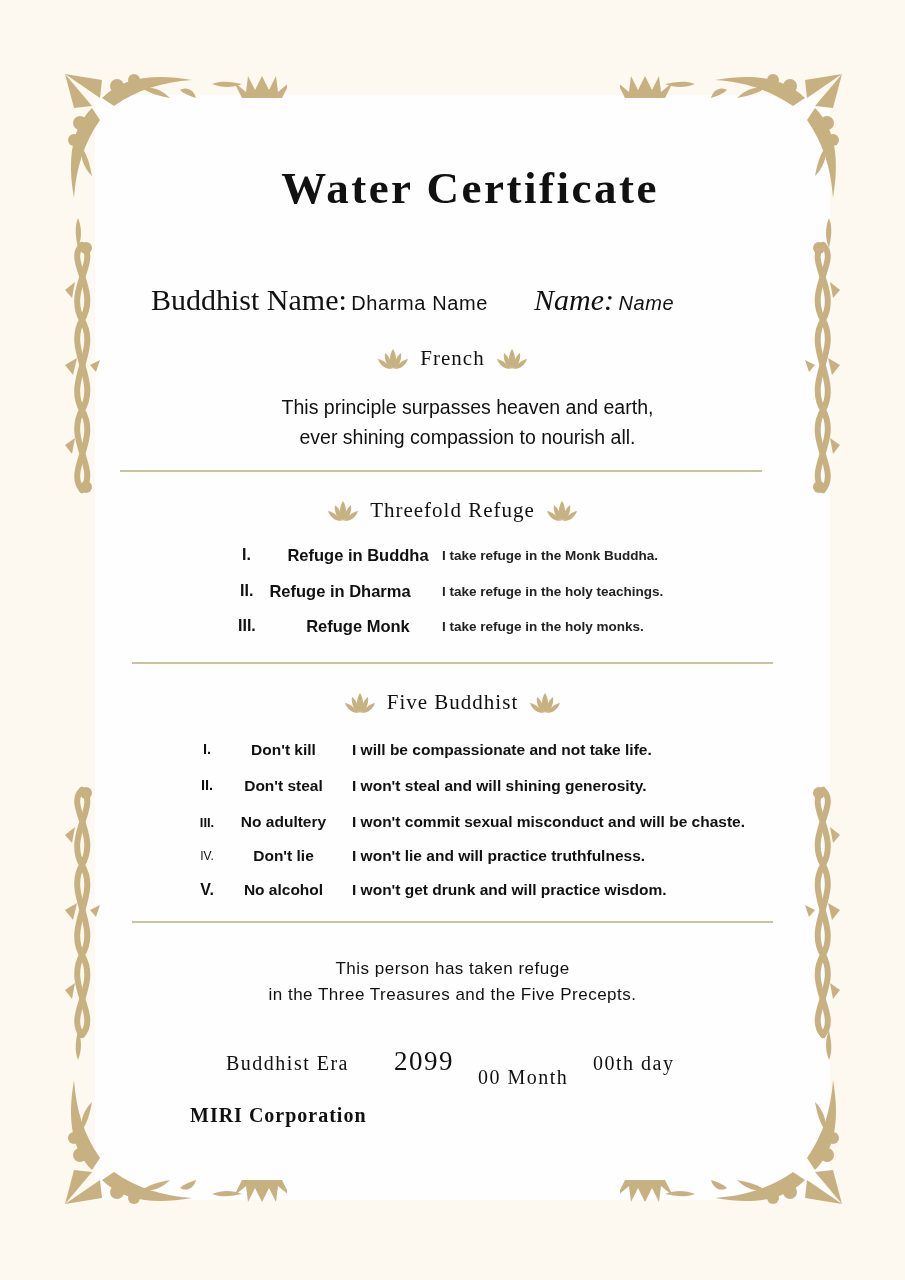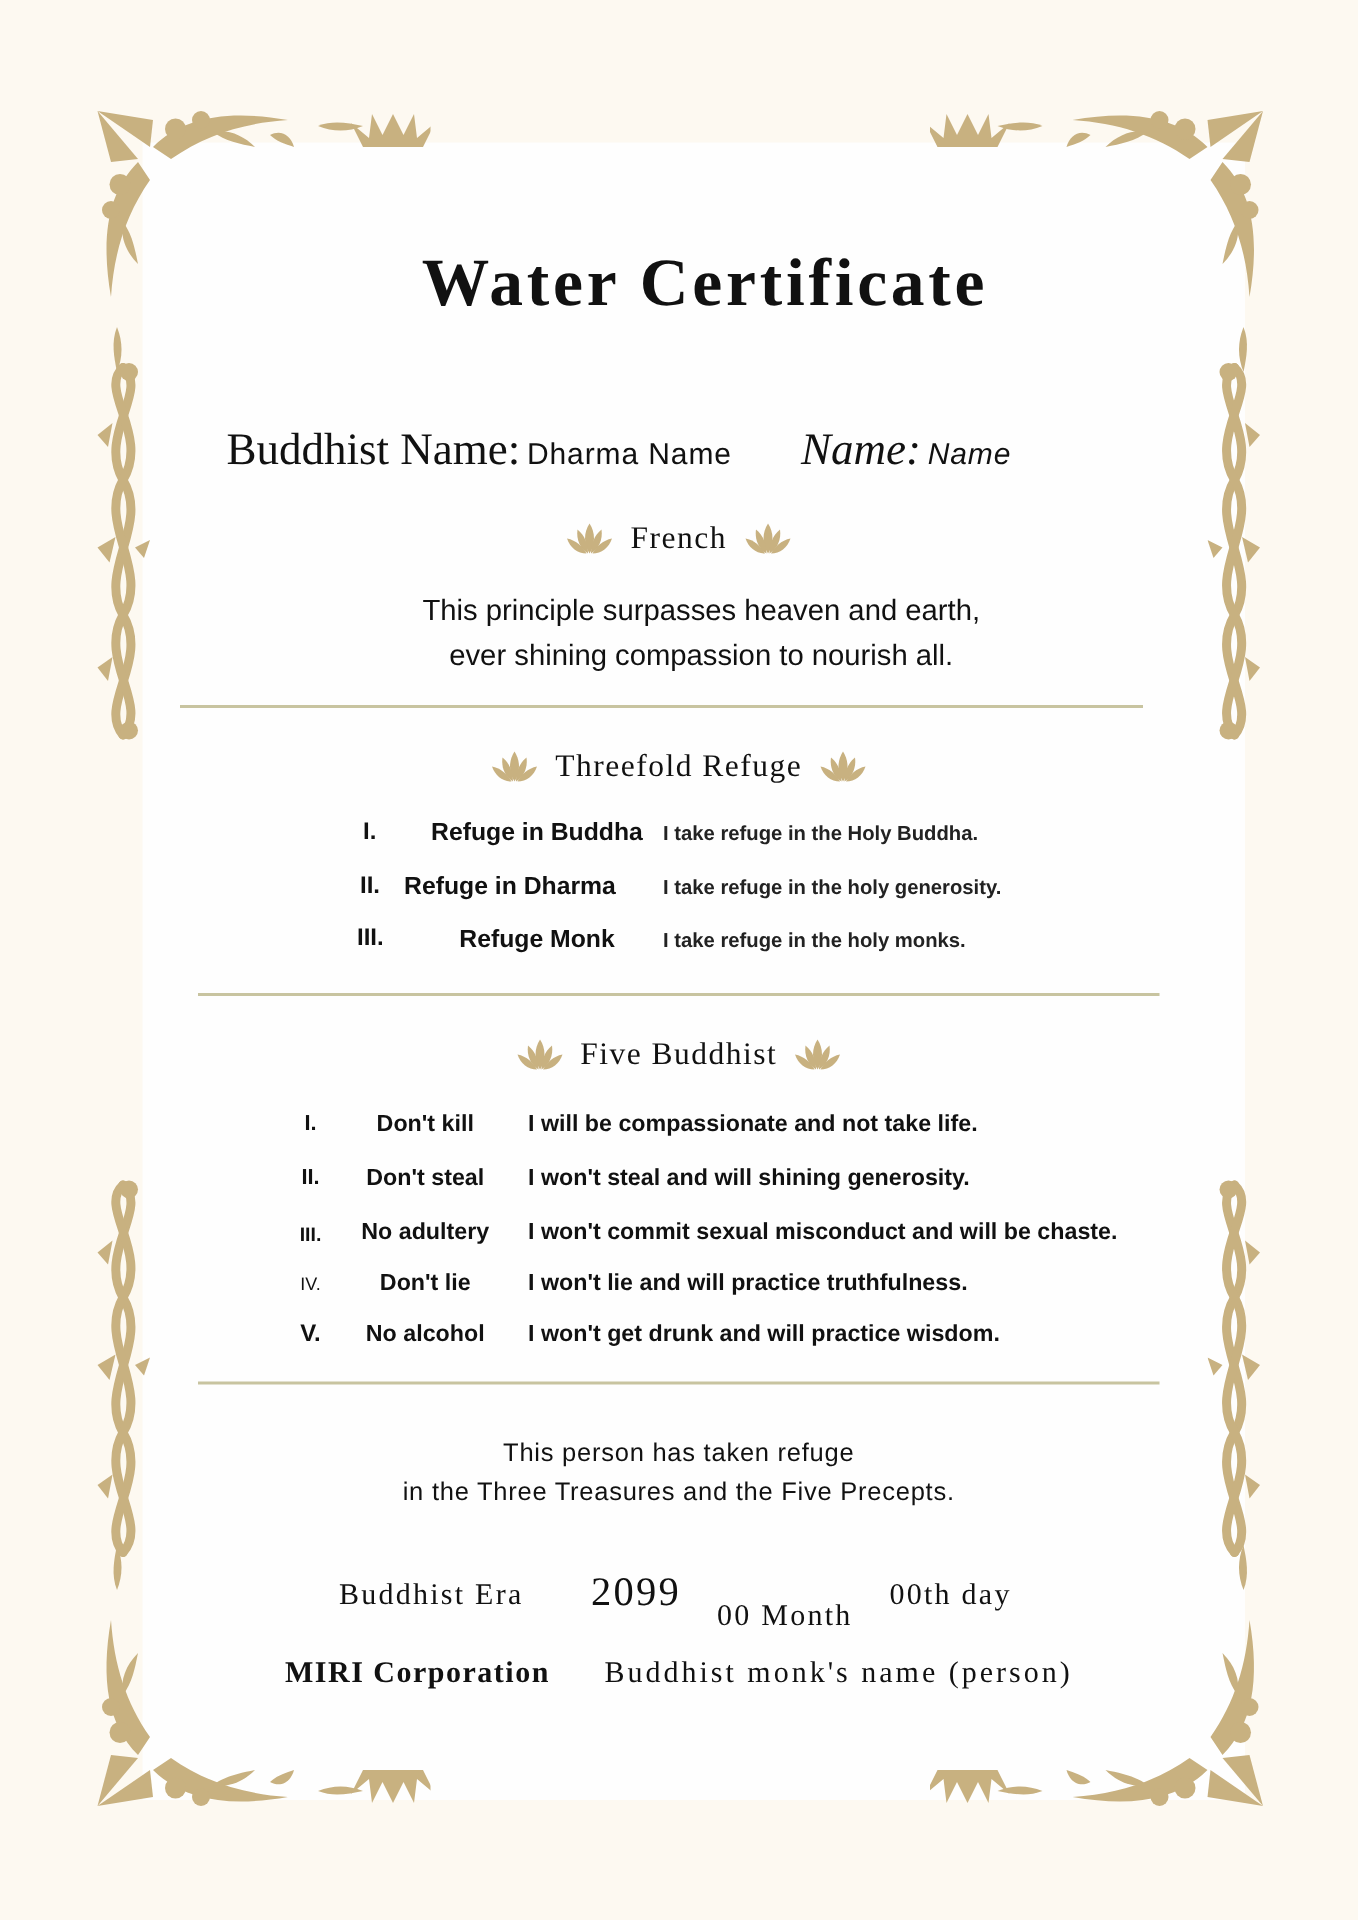--- a/index.html
+++ b/index.html
@@ -276,26 +276,26 @@
           <path d="M32 12 C26 13,21 18,19 22 C25 22,30 18,32 12Z"></path>
         </g>
       </svg>
   </span>
 </div>
 
 <div class="refuge">
   <div class="row" style="top:546px; left:240px; width:460px;">
     <span class="num abs" style="left:2px; top:0;">I.</span>
     <span class="term abs" style="left:38px; width:160px; top:0;">Refuge in Buddha</span>
-    <span class="desc abs" style="left:202px; top:2px; white-space:nowrap;">I take refuge in the Holy Buddha.</span>
+    <span class="desc abs" style="left:202px; top:2px; white-space:nowrap;">I take refuge in the Monk Buddha.</span>
   </div>
   <div class="row" style="top:582px; left:240px; width:460px;">
     <span class="num abs" style="left:0; top:0;">II.</span>
     <span class="term abs" style="left:20px; width:160px; top:0;">Refuge in Dharma</span>
-    <span class="desc abs" style="left:202px; top:2px; white-space:nowrap;">I take refuge in the holy generosity.</span>
+    <span class="desc abs" style="left:202px; top:2px; white-space:nowrap;">I take refuge in the holy teachings.</span>
   </div>
   <div class="row" style="top:617px; left:240px; width:460px;">
     <span class="num abs" style="left:-2px; top:0;">III.</span>
     <span class="term abs" style="left:38px; width:160px; top:0;">Refuge Monk</span>
     <span class="desc abs" style="left:202px; top:2px; white-space:nowrap;">I take refuge in the holy monks.</span>
   </div>
 </div>
 
 <div class="abs divider" style="left:132px; top:662px; width:641px;"></div>
 
@@ -360,14 +360,13 @@
 
 <div class="abs era-row">
   <span style="left:226px; top:6px; font-size:20px; letter-spacing:1.5px;">Buddhist Era</span>
   <span style="left:394px; top:0; font-size:27px; letter-spacing:1.5px;">2099</span>
   <span style="left:478px; top:6px; font-size:20px; letter-spacing:1.5px;margin-top:14px;">00 Month</span>
   <span style="left:593px; top:6px; font-size:20px; letter-spacing:1.5px;">00th day</span>
 </div>
 
 <div class="abs sig-row">
   <span style="left:190px; top:4px; font-size:20px; font-weight:bold; letter-spacing:1px;">MIRI Corporation</span>
-  <span style="left:403px; top:4px; font-size:20px; letter-spacing:2px;">Buddhist monk's name (person)</span>
 </div>
 
 </body></html>

